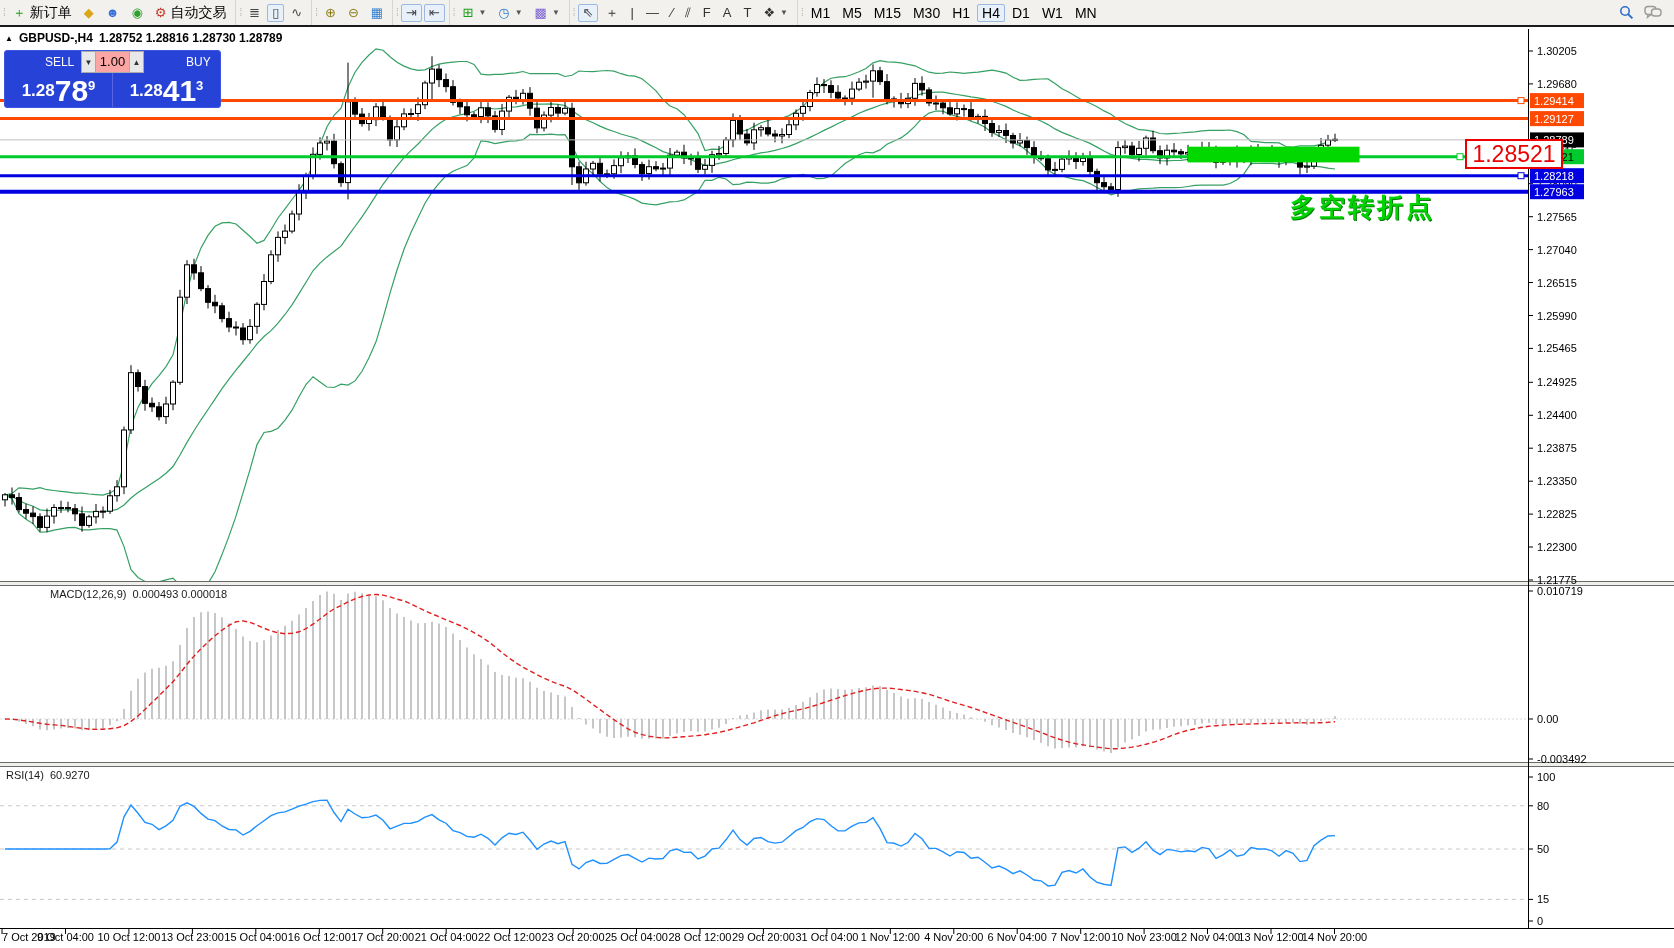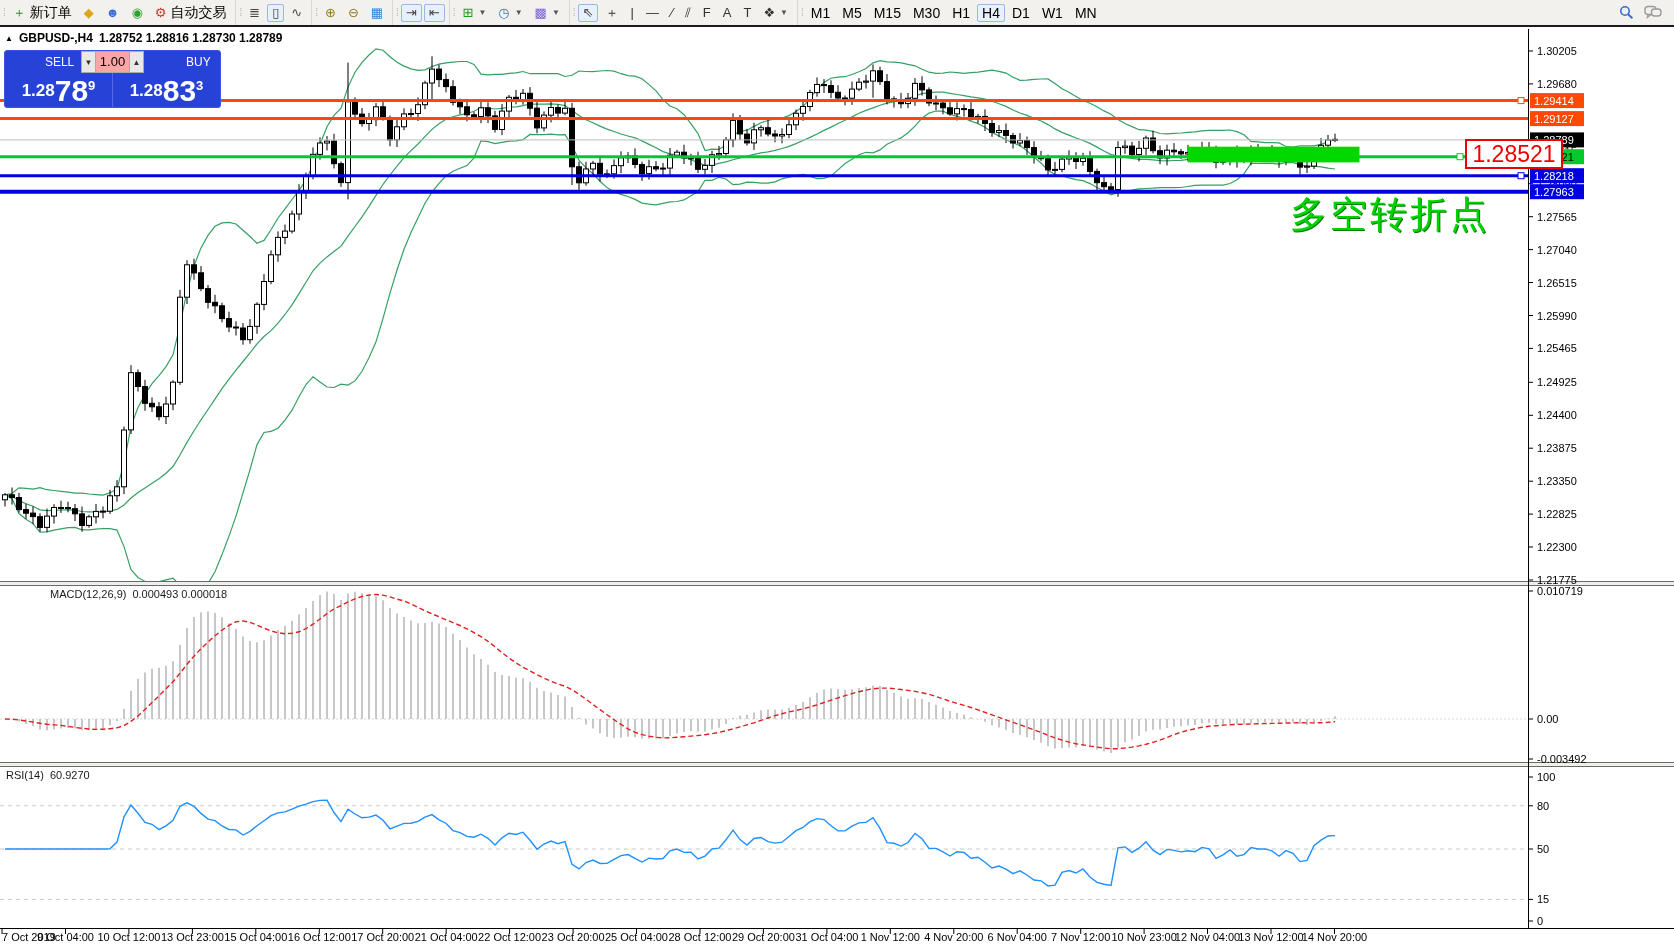--- a/index.html
+++ b/index.html
@@ -20,21 +20,21 @@
   .tb-caret{font-size:8px;color:#555;margin-left:1px;}
   .tb-right{margin-left:auto;display:flex;align-items:center;gap:10px;padding-right:12px;}
   .tb-right svg{display:block;}
   
   #chart-svg{position:absolute;left:0;top:0;}
   .symbol-line{position:absolute;left:5px;top:31px;font-size:12px;font-weight:bold;display:flex;gap:6px;align-items:center;}
   .symbol-marker{font-size:8px;}
   .ind-label{position:absolute;font-size:11px;color:#1a1a1a;display:flex;gap:6px;}
   #macd-label{left:6px;top:588px;padding-left:44px;}
   #rsi-label{left:6px;top:769px;}
-  .annotation{position:absolute;left:1290px;top:190px;font-size:37px;font-weight:normal;color:#00d400;
+  .annotation{position:absolute;left:1290px;top:190px;font-size:26px;font-weight:bold;color:#00d400;
               text-shadow:1px 1px 0 #067d06;letter-spacing:3px;}
   .callout{position:absolute;left:1465px;top:139px;width:94px;height:26px;border:2px solid #ec0000;
            background:#fff;color:#ec0000;font-size:23px;line-height:26px;text-align:center;font-weight:500;}
   
   .ock{position:absolute;left:4px;top:50px;width:215px;height:56px;background:#2742d6;border:1px solid #3d55e2;
        border-radius:3px;display:flex;flex-direction:column;overflow:hidden;}
   .ock-row1{display:flex;height:22px;align-items:stretch;}
   .ock-sell,.ock-buy{width:58px;color:#fff;font-size:12px;display:flex;align-items:center;justify-content:center;margin-left:33px;}
   .ock-spin{width:17px;background:#e8e8e8;border:1px solid #aaa;color:#333;font-size:8px;
             display:flex;align-items:center;justify-content:center;}
@@ -948,21 +948,21 @@
     <div class="ock-buy">BUY</div>
   </div>
   <div class="ock-row2">
     <div class="ock-price left">
       <span class="ock-prefix">1.28</span>
         <span class="ock-big">78</span>
         <span class="ock-sup">9</span>
     </div>
     <div class="ock-price">
       <span class="ock-prefix">1.28</span>
-        <span class="ock-big">83</span>
+        <span class="ock-big">41</span>
         <span class="ock-sup">3</span>
     </div>
   </div>
 </div>
 
 <div class="ind-label" id="macd-label">
   <span>MACD(12,26,9)</span>
     <span>0.000493 0.000018</span>
 </div>
 <div class="ind-label" id="rsi-label">

